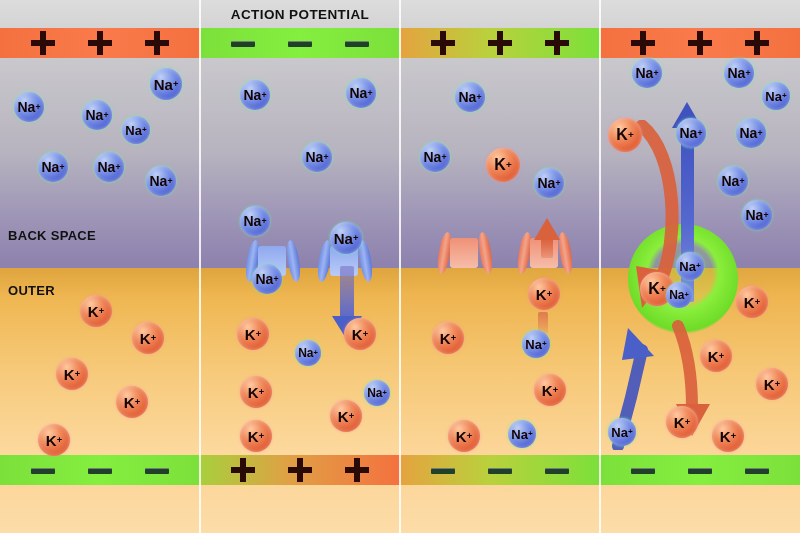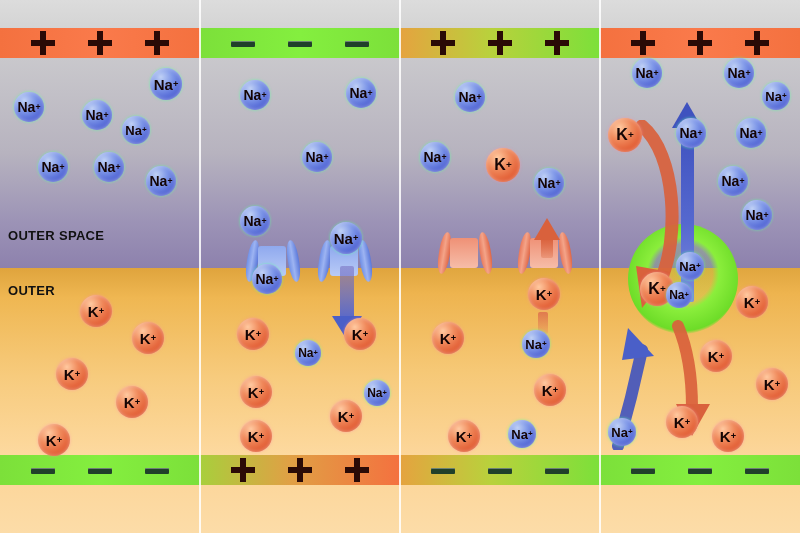--- a/index.html
+++ b/index.html
@@ -92,41 +92,42 @@
      font-size:13.5px;font-weight:bold;color:#111;letter-spacing:.2px;
      font-family:"Liberation Sans",sans-serif;text-align:center;}
   .foot-cell.f3{font-size:12.2px;}
 </style>
 </head>
 <body>
 
 <div id="stage">
 
   <div class="header-strip"></div>
+  <div class="header-title">ACTION POTENTIAL</div>
 
   <div class="panel p0">
     <div class="outer"></div>
     <div class="inner"></div>
 
     <div class="chargebar top cb-pos">
       <div class="charges">
         <span class="sym plus"></span>
         <span class="sym plus"></span>
         <span class="sym plus"></span>
       </div>
     </div>
     <div class="chargebar bot cb-neg">
       <div class="charges">
         <span class="sym minus"></span>
         <span class="sym minus"></span>
         <span class="sym minus"></span>
       </div>
     </div>
 
-    <div class="region-label lbl-outer">OUTER SPACE</div>
+    <div class="region-label lbl-outer">BACK SPACE</div>
     <div class="region-label lbl-cell">OUTER</div>
   </div>
 
   <div class="panel p1">
     <div class="outer"></div>
     <div class="inner"></div>
 
     <div class="chargebar top cb-neg">
       <div class="charges">
         <span class="sym minus"></span>

